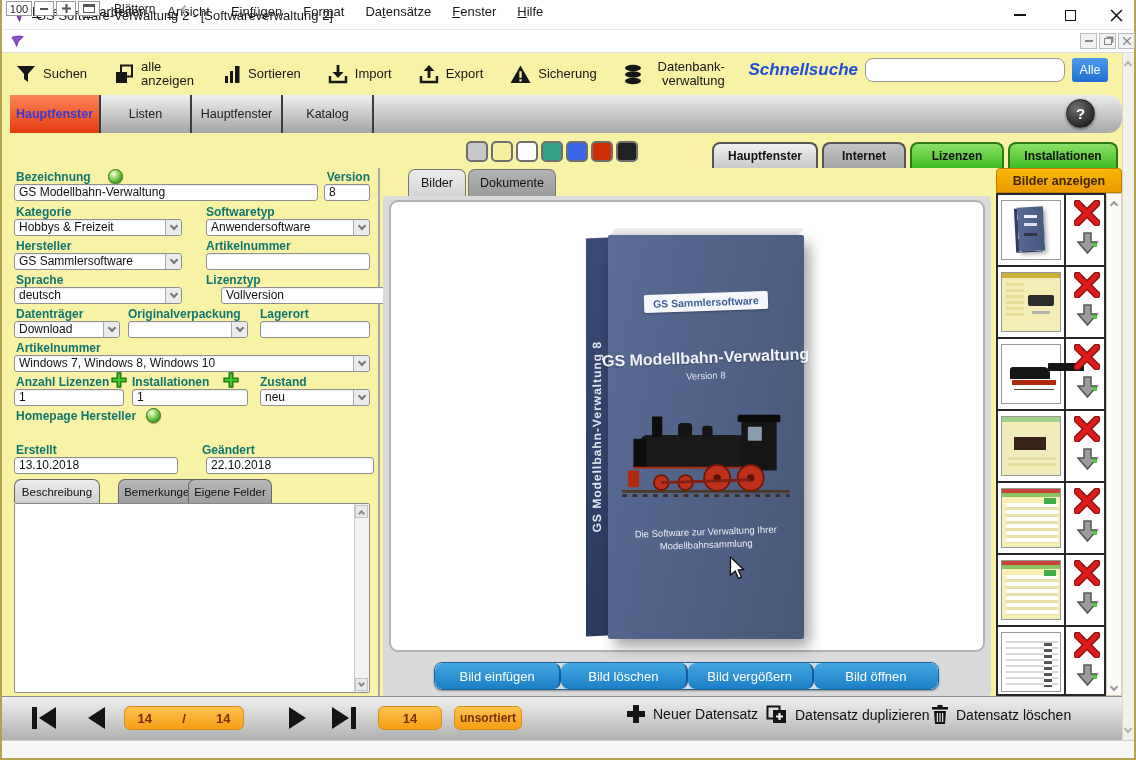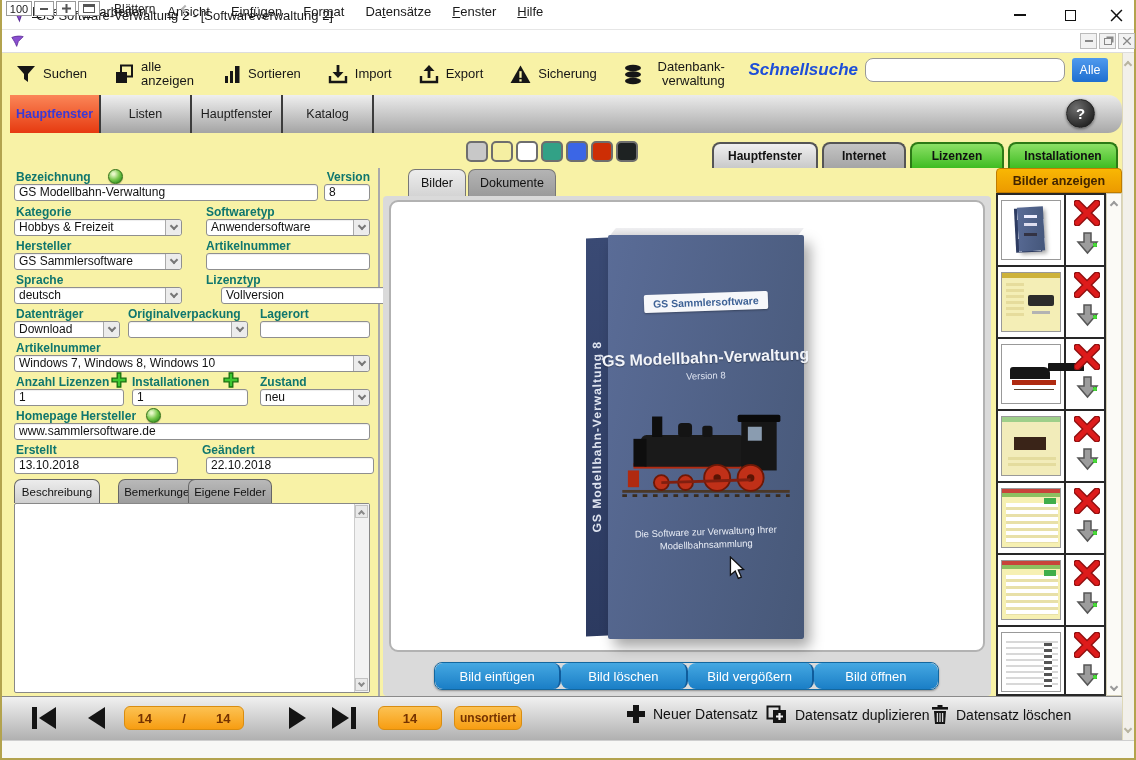--- a/index.html
+++ b/index.html
@@ -353,21 +353,20 @@
       </svg>
     <span class="flabel" style="left:250px;top:207px">Zustand</span>
     <div class="finput" style="left:4px;top:221px;width:110px"><span>1</span></div>
     <div class="finput" style="left:122px;top:221px;width:116px"><span>1</span></div>
     <div class="finput" style="left:250px;top:221px;width:110px"><span>neu</span><span class="ddbox">
           <i class="chev dn"></i>
         </span></div>
 
     <span class="flabel" style="left:6px;top:241px">Homepage Hersteller</span>
     <div class="globe abs" style="left:136px;top:240px"></div>
-    <div class="finput" style="left:4px;top:255px;width:356px"><span>www.sammlersoftware.de</span></div>
 
     <span class="flabel" style="left:6px;top:275px">Erstellt</span>
     <span class="flabel" style="left:192px;top:275px">Geändert</span>
     <div class="finput" style="left:4px;top:289px;width:164px"><span>13.10.2018</span></div>
     <div class="finput" style="left:196px;top:289px;width:168px"><span>22.10.2018</span></div>
 
     <div class="dtab active" style="left:4px;top:311px;width:86px">
         <span>Beschreibung</span>
       </div>
     <div class="dtab idle" style="left:108px;top:311px;width:84px">

